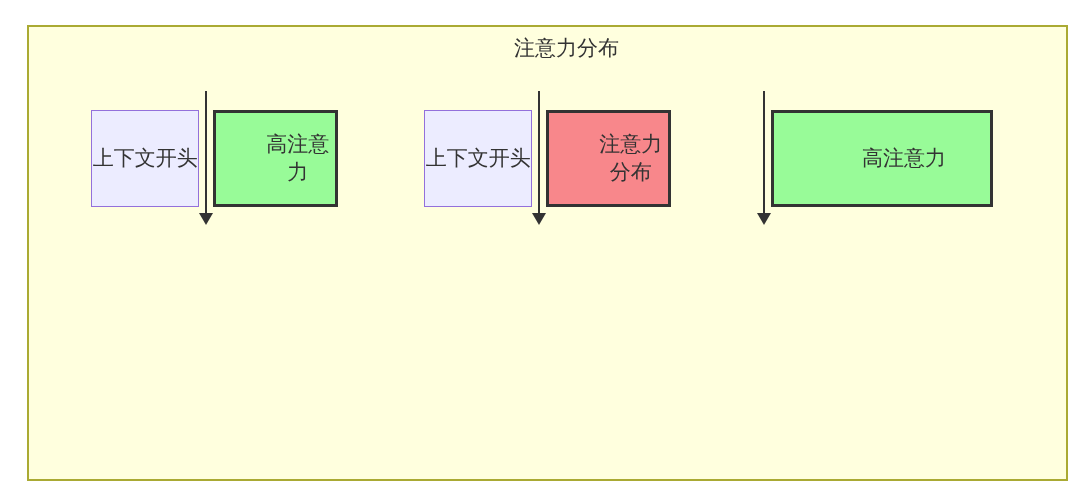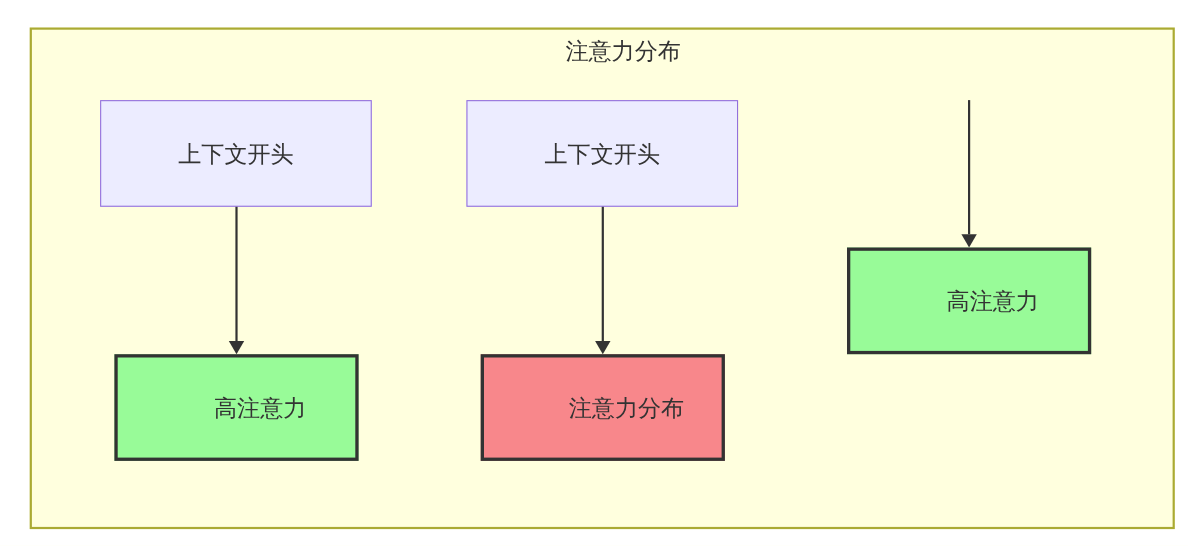--- a/index.html
+++ b/index.html
@@ -34,21 +34,21 @@
     padding-left: 38px;
   }
   .columns {
     display: flex;
     justify-content: space-between;
     padding: 0 62px;
     margin-top: 31px;
   }
   .column {
     display: flex;
-    flex-direction: column;
+    flex-direction: row;
     align-items: center;
     width: 247px;
   }
   .node {
     display: flex;
     align-items: center;
     justify-content: center;
     box-sizing: border-box;
     font-size: 21px;
     color: var(--text, #333333);

